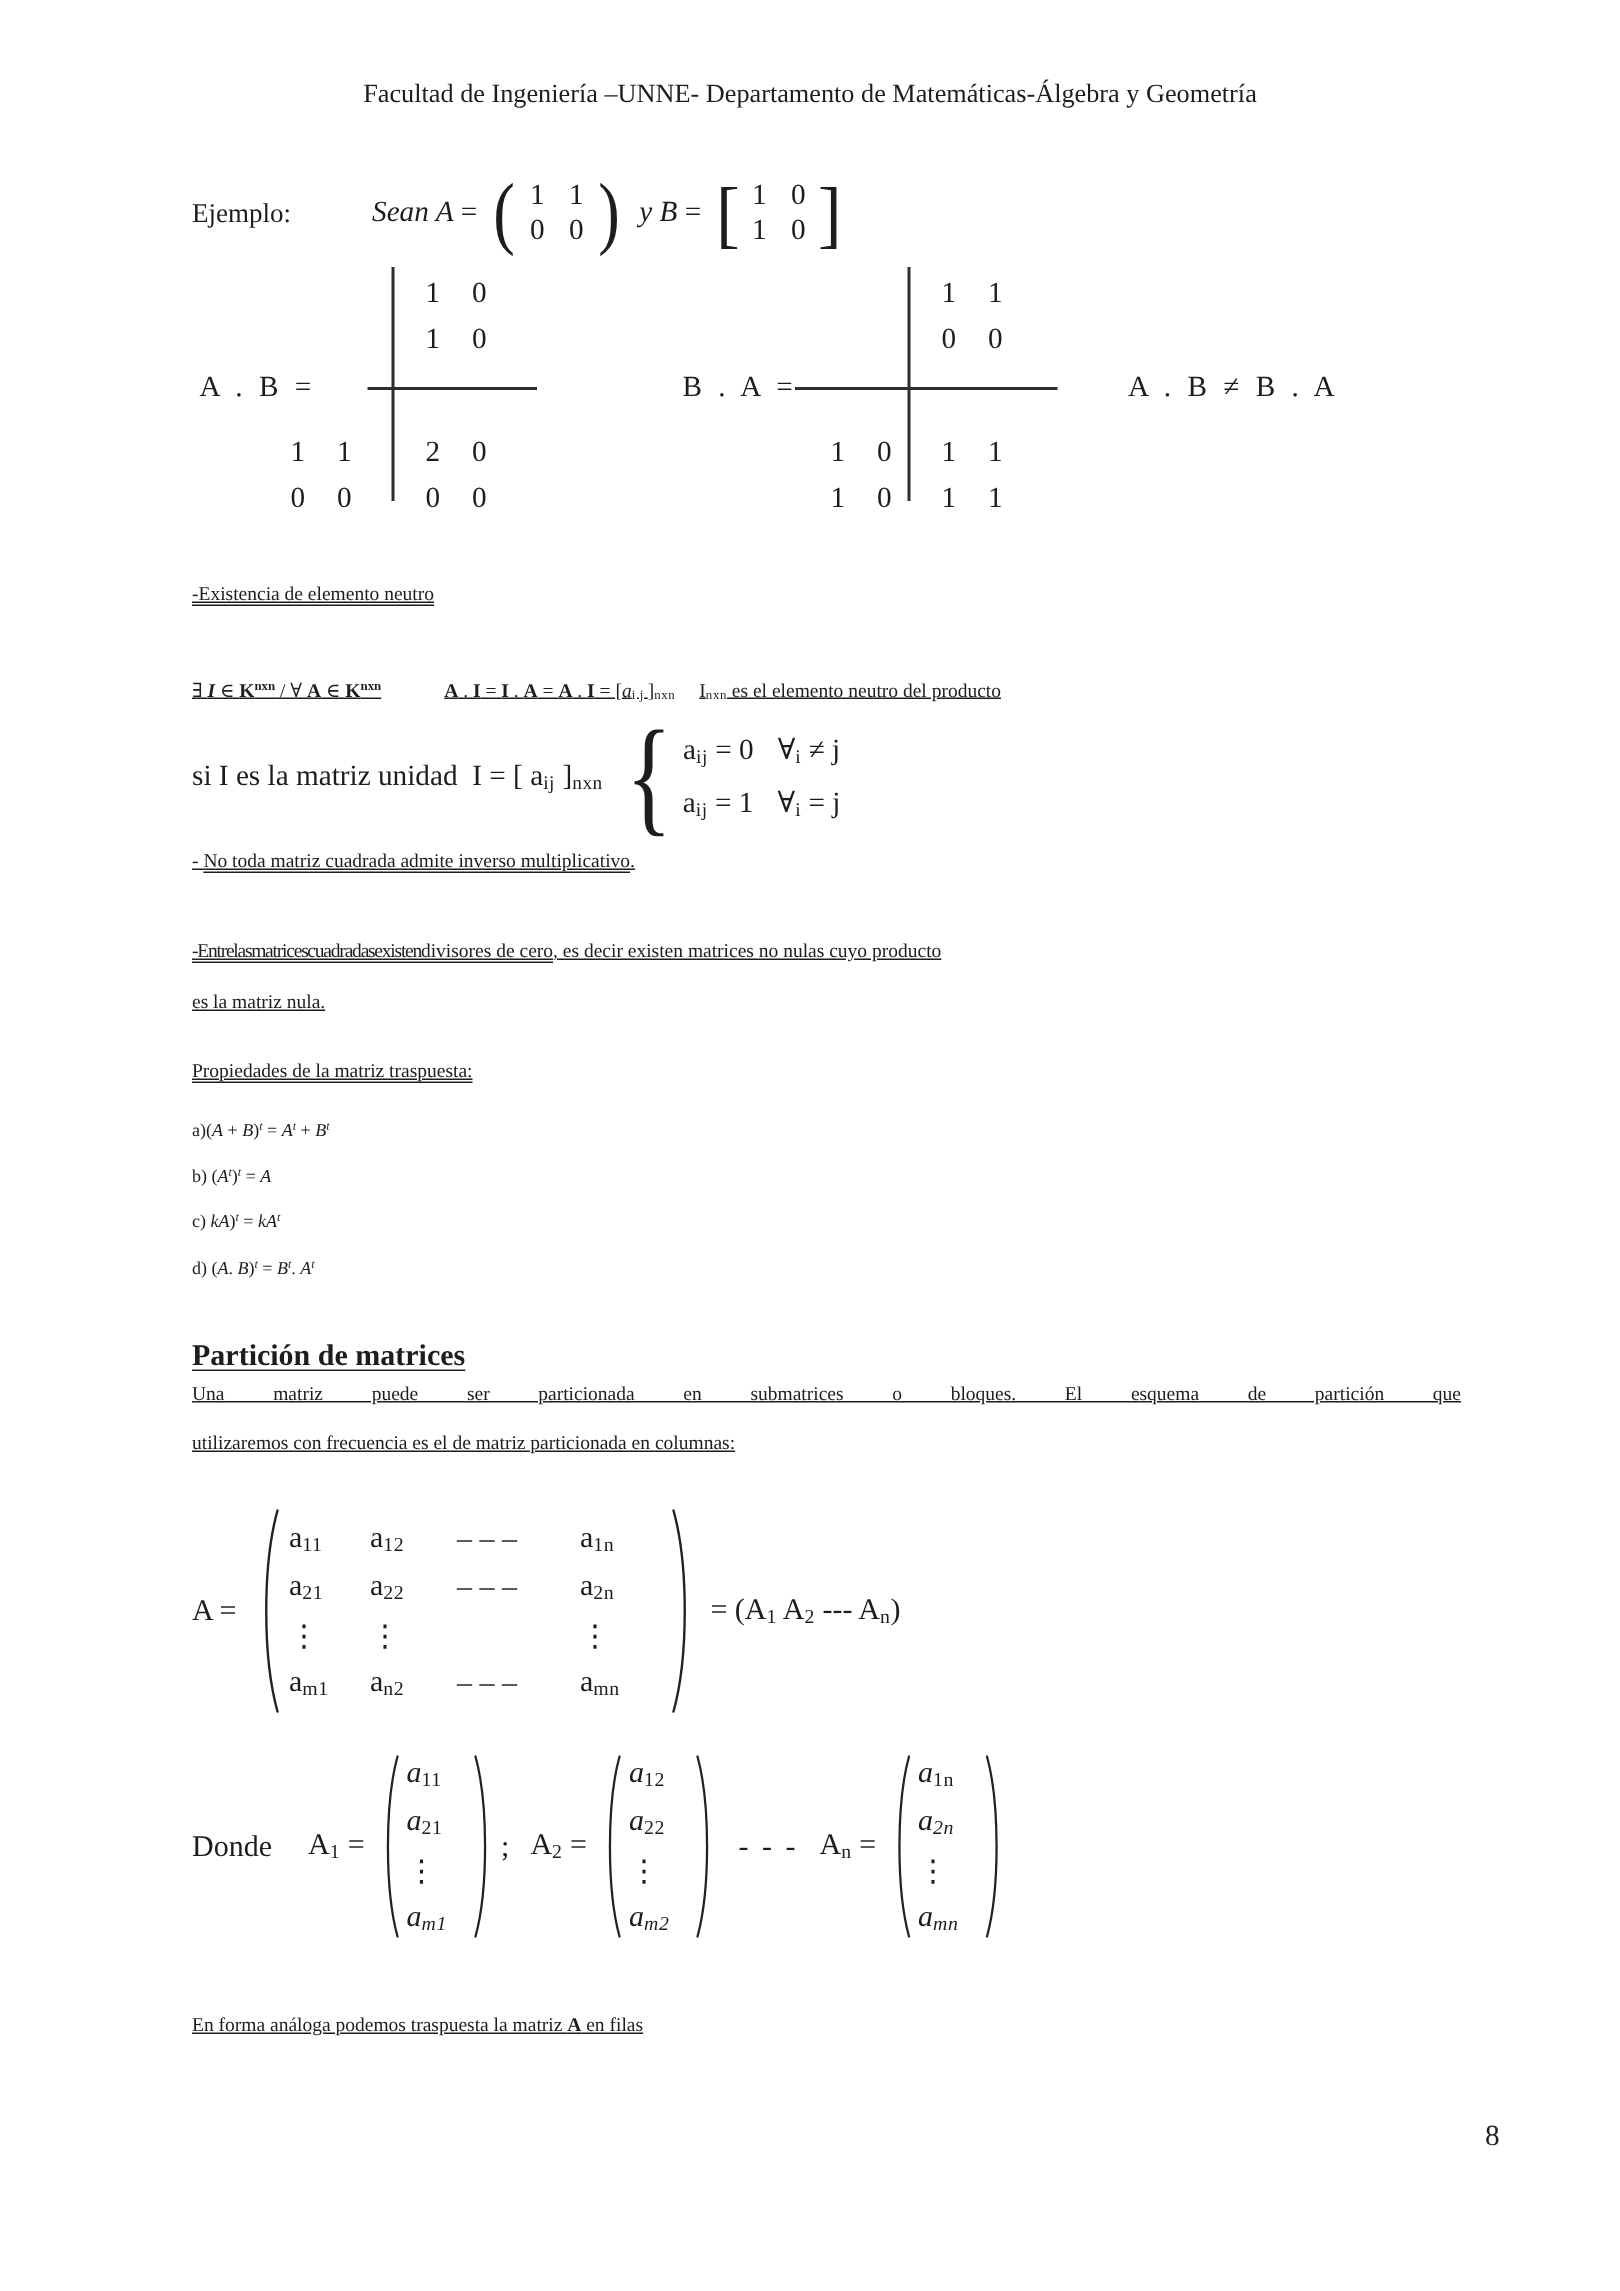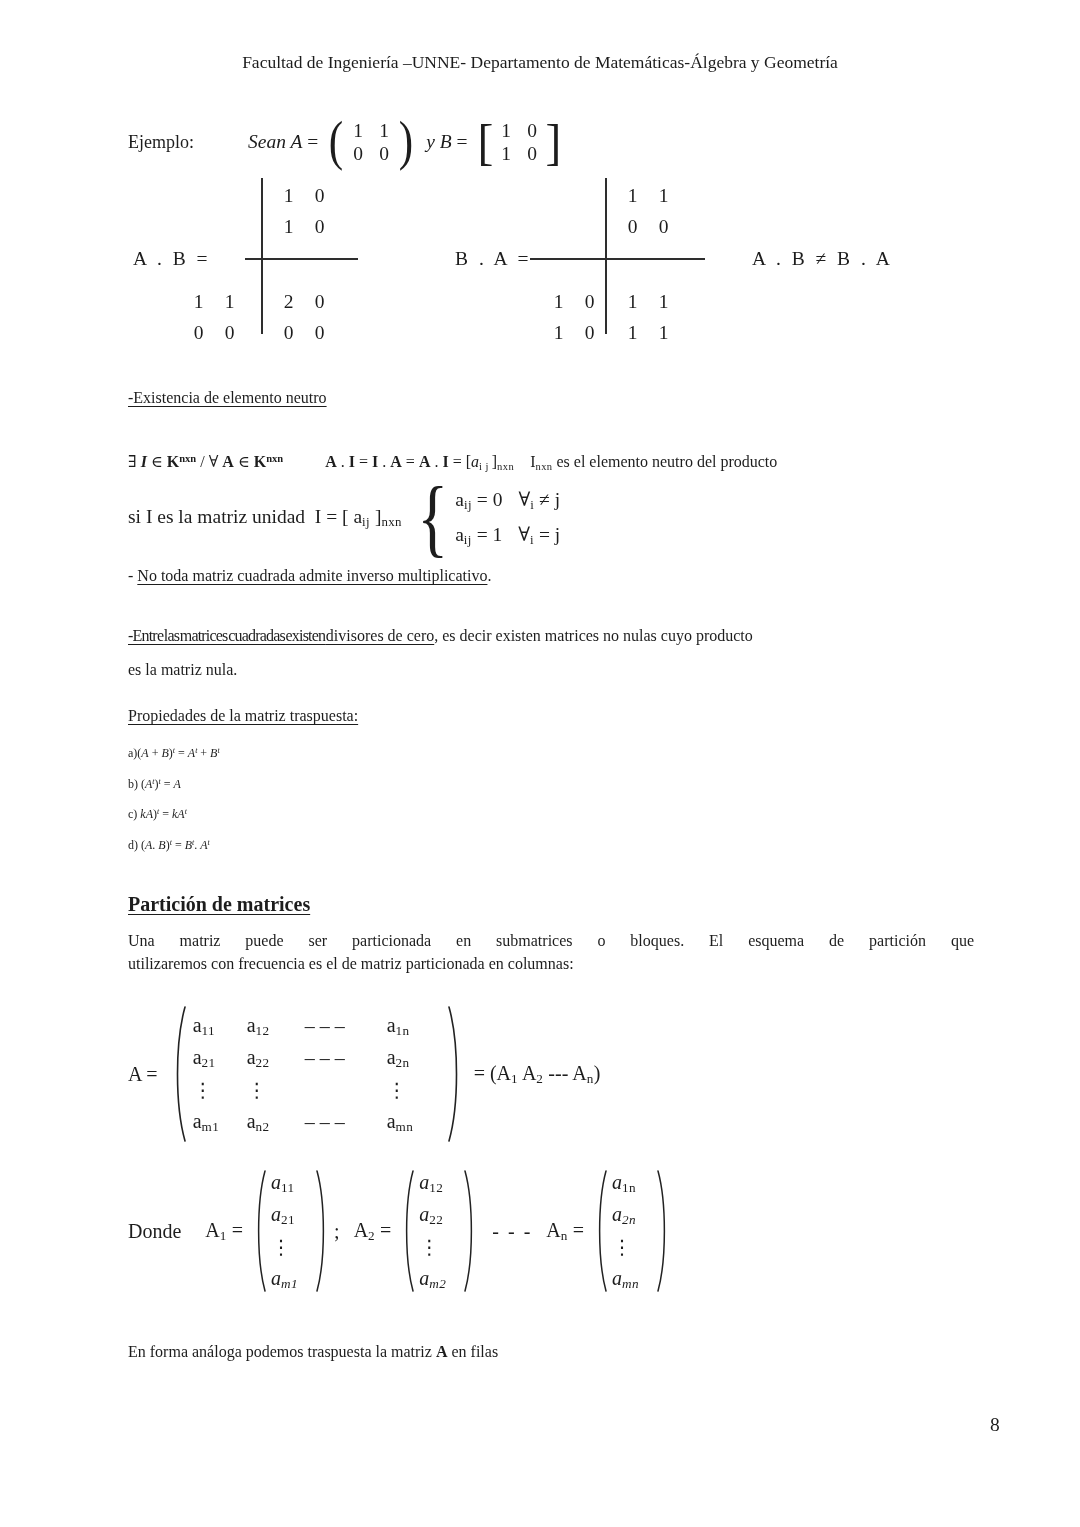--- a/index.html
+++ b/index.html
@@ -17,21 +17,21 @@
   .bi { font-weight:bold; font-style:italic; }
   .u  { text-decoration:underline; text-decoration-thickness:1.4px; text-underline-offset:3px; }
   .sup { font-size:0.66em; vertical-align:0.52em; }
   .sub { font-size:0.66em; vertical-align:-0.22em; letter-spacing:0.4px; }
   .i.sup, .i.sub { font-style:italic; }
   .b.sup { font-weight:bold; }
   .cond { letter-spacing:-0.8px; word-spacing:-2.6px; }
   .gap  { display:inline-block; width:42px; }
   .gap2 { display:inline-block; width:16px; }
 
-  .body-text { font-size:16px; line-height:1.25; white-space:nowrap; }
+  .body-text { font-size:13px; line-height:1.25; white-space:nowrap;text-decoration:underline; }
 
   
   .header { top:52px; left:0; width:100%; text-align:center; font-size:17.5px; }
 
   
   .ex-label { left:128px; top:132px; font-size:18px; }
   .ex-formula { left:248px; top:112px; height:60px; display:flex; align-items:center; font-size:19.5px; }
   .ex-lead { margin-right:9px; white-space:nowrap; }
   .ex-mid  { margin:0 9px 0 11px; white-space:nowrap; }
   .mxwrap { display:inline-flex; align-items:center; }
@@ -51,21 +51,21 @@
   
   .unidad-row { left:128px; top:474px; display:flex; align-items:center; height:88px; font-size:19.5px;text-align:center; }
   .brace { font-size:86px; line-height:0.85; transform:scaleX(0.75); margin:0 2px 0 10px; font-weight:400; }
   .cases { display:flex; flex-direction:column; gap:10px; font-size:19.5px; }
 
   
   .props { left:128px; top:746px; }
   .prop { font-size:12px; height:30.5px; white-space:nowrap; }
 
   
-  .jline { width:846px; text-align:justify; text-align-last:justify; white-space:normal;margin-top:10px; }
+  .jline { width:846px; text-align:justify; text-align-last:justify; white-space:normal; }
 
   
   .bigmatrix { left:128px; top:1000px; height:148px; display:flex; align-items:center; }
   .bmx-label { font-size:20px; margin-right:12px; }
   .bmx-grid { display:grid; grid-template-columns:54px 58px 82px 54px; grid-auto-rows:32px; font-size:20px; align-items:center; padding:0 5px; }
   .bmx-grid div { text-align:left; }
   .bmx-eq { font-size:20px; margin-left:10px; white-space:nowrap; }
 
   
   .donde-row { left:128px; top:1156px; height:150px; display:flex; align-items:center; font-size:20px; }

